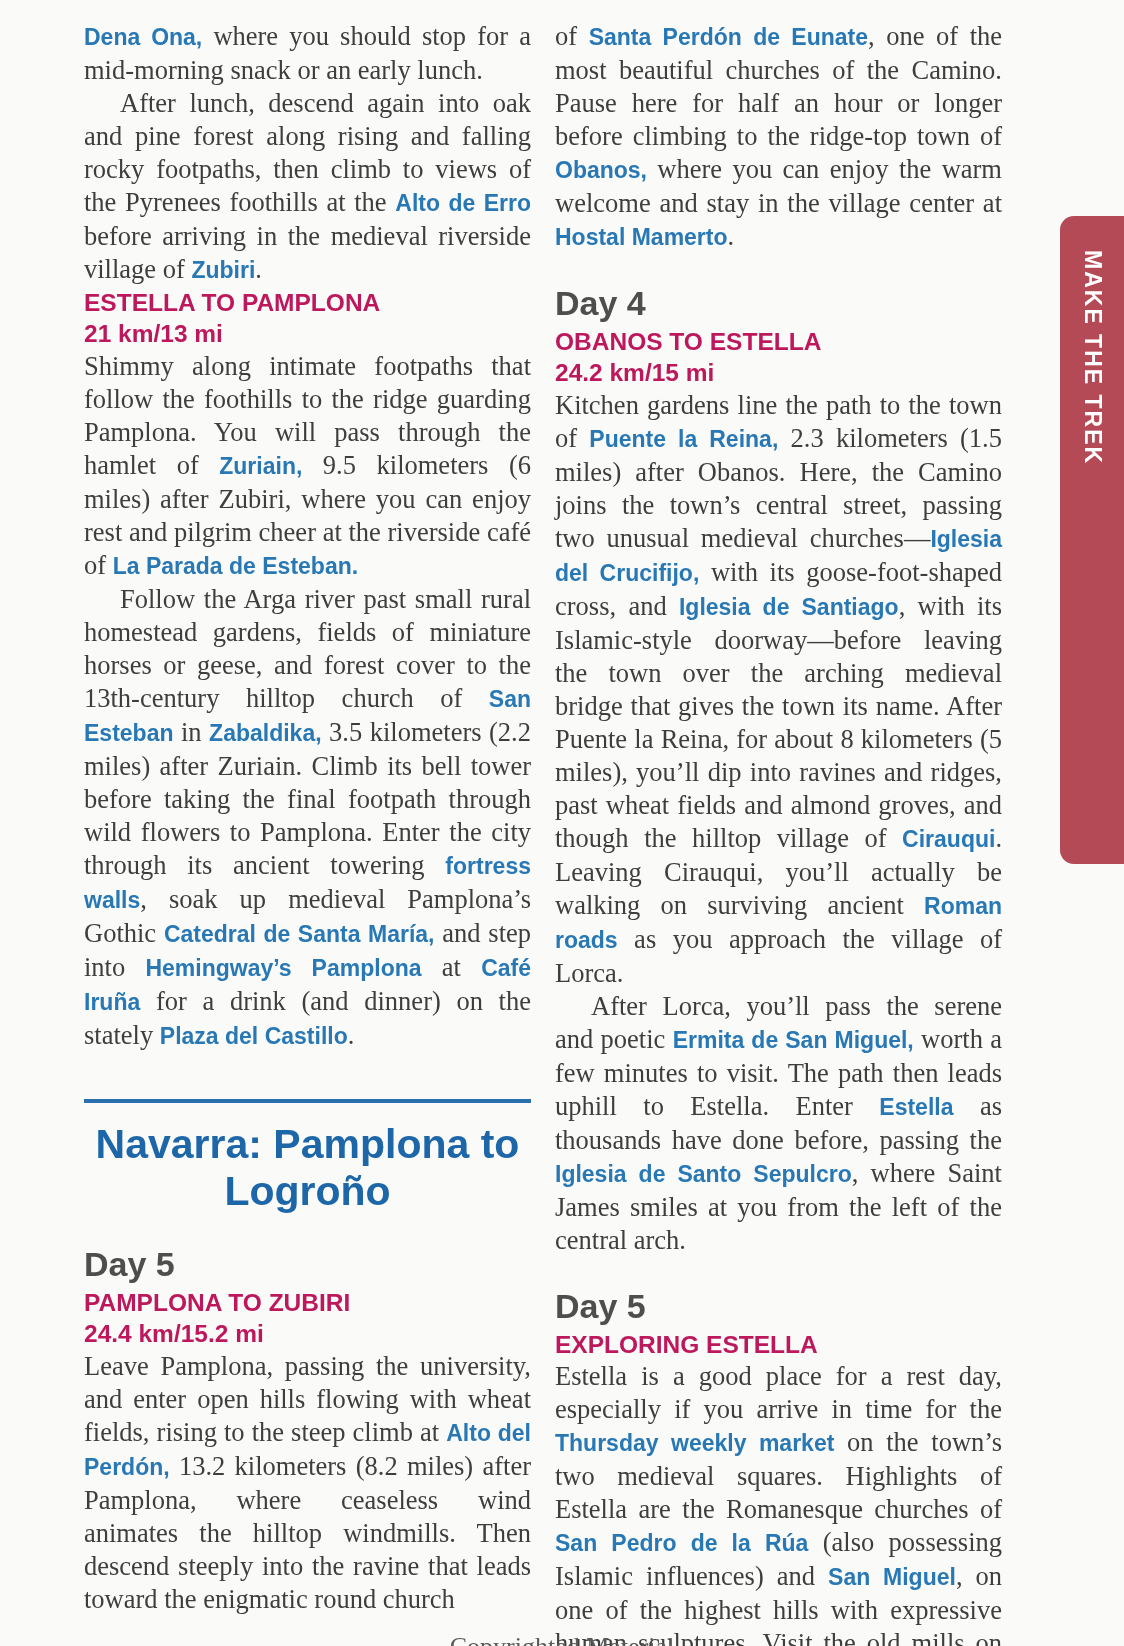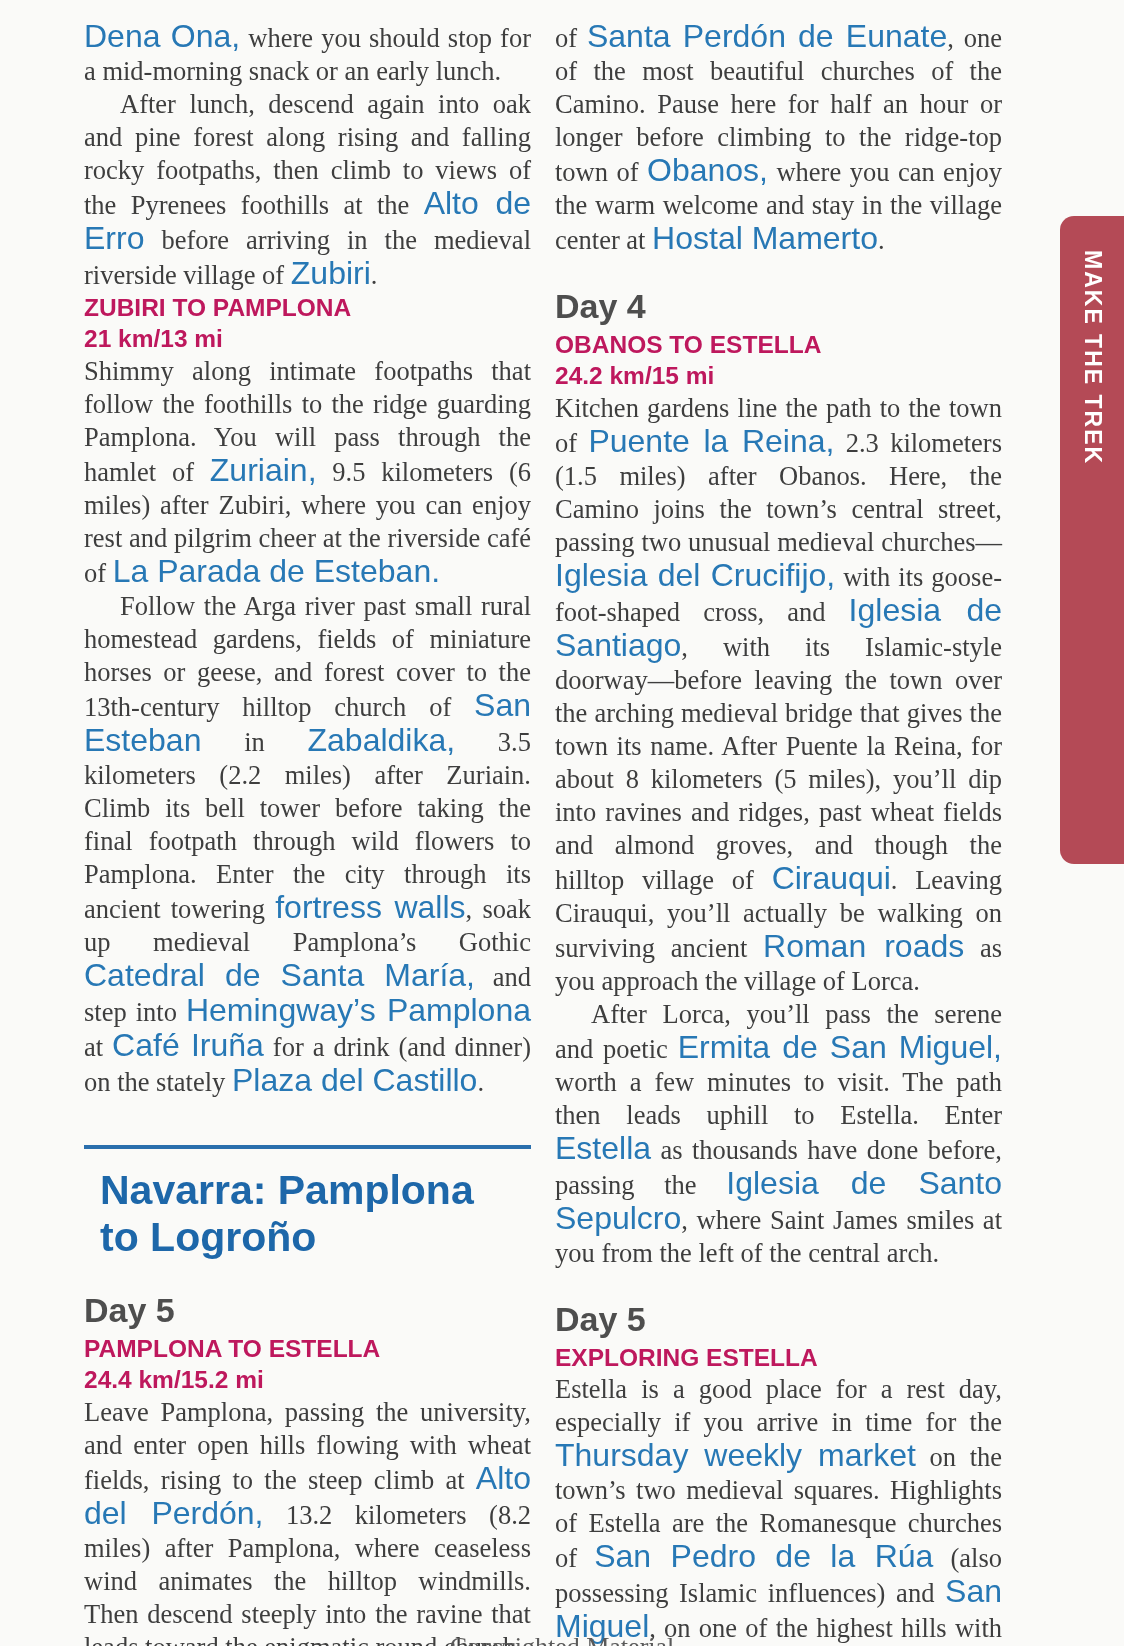--- a/index.html
+++ b/index.html
@@ -25,22 +25,22 @@
     font-size: 26.5px;
     line-height: 33px;
     color: #3e3e3e;
     text-align: justify;
     hyphens: auto;
   }
   .body-para.indent { text-indent: 36px; }
 
   .term {
     font-family: "Liberation Sans", sans-serif;
-    font-weight: normal;
-    font-size: 32px;
+    font-weight: bold;
+    font-size: 23px;
     color: #2778b5;
   }
 
   .day-heading {
     font-family: "Liberation Sans", sans-serif;
     font-weight: bold;
     font-size: 34px;
     line-height: 1.12;
     color: #4e4e4e;
     margin: 30px 0 4px 0;
@@ -59,21 +59,22 @@
     border: none;
     border-top: 4px solid #2a6fad;
     margin: 0 0 18px 0;
   }
   .section-heading {
     font-family: "Liberation Sans", sans-serif;
     font-weight: bold;
     font-size: 41px;
     line-height: 1.15;
     color: #1d67a9;
-    margin: 16px;
+    margin: 0;
+    text-align: center;
   }
 
   .trek-tab {
     position: absolute;
     left: 1060px; top: 216px;
     width: 64px; height: 648px;
     background: #b44a56;
     border-radius: 14px 0 0 14px;
   }
   .trek-tab-label {
@@ -101,30 +102,30 @@
 </style>
 </head>
 <body>
 
 <div class="page">
 
   <div class="columns">
     <div class="col">
         <p class="body-para"><strong class="term">Dena Ona,</strong> where you should stop for a mid-morning snack or an early lunch.</p>
         <p class="body-para indent">After lunch, descend again into oak and pine forest along rising and falling rocky footpaths, then climb to views of the Pyrenees foothills at the <strong class="term">Alto de Erro</strong> before arriving in the medieval riverside village of <strong class="term">Zubiri</strong>.</p>
-        <div class="kicker">ZUBIRI TO PAMPLONA</div>
+        <div class="kicker">ESTELLA TO PAMPLONA</div>
         <div class="distance">21 km/13 mi</div>
         <p class="body-para">Shimmy along intimate footpaths that follow the foothills to the ridge guarding Pamplona. You will pass through the hamlet of <strong class="term">Zuriain,</strong> 9.5 kilometers (6 miles) after Zubiri, where you can enjoy rest and pilgrim cheer at the riverside café of <strong class="term">La Parada de Esteban.</strong></p>
         <p class="body-para indent">Follow the Arga river past small rural homestead gardens, fields of miniature horses or geese, and forest cover to the 13th-century hilltop church of <strong class="term">San Esteban</strong> in <strong class="term">Zabaldika,</strong> 3.5 kilometers (2.2 miles) after Zuriain. Climb its bell tower before taking the final footpath through wild flowers to Pamplona. Enter the city through its ancient towering <strong class="term">fortress walls</strong>, soak up medieval Pamplona’s Gothic <strong class="term">Catedral de Santa María,</strong> and step into <strong class="term">Hemingway’s Pamplona</strong> at <strong class="term">Café Iruña</strong> for a drink (and dinner) on the stately <strong class="term">Plaza del Castillo</strong>.</p>
         <div class="section-block">
           <hr class="section-rule">
           <h1 class="section-heading">Navarra: Pamplona to Logroño</h1>
         </div>
         <h2 class="day-heading">Day 5</h2>
-        <div class="kicker">PAMPLONA TO ESTELLA</div>
+        <div class="kicker">PAMPLONA TO ZUBIRI</div>
         <div class="distance">24.4 km/15.2 mi</div>
         <p class="body-para">Leave Pamplona, passing the university, and enter open hills flowing with wheat fields, rising to the steep climb at <strong class="term">Alto del Perdón,</strong> 13.2 kilometers (8.2 miles) after Pamplona, where ceaseless wind animates the hilltop windmills. Then descend steeply into the ravine that leads toward the enigmatic round church</p>
       </div>
     <div class="col">
         <p class="body-para">of <strong class="term">Santa Perdón de Eunate</strong>, one of the most beautiful churches of the Camino. Pause here for half an hour or longer before climbing to the ridge-top town of <strong class="term">Obanos,</strong> where you can enjoy the warm welcome and stay in the village center at <strong class="term">Hostal Mamerto</strong>.</p>
         <h2 class="day-heading">Day 4</h2>
         <div class="kicker">OBANOS TO ESTELLA</div>
         <div class="distance">24.2 km/15 mi</div>
         <p class="body-para">Kitchen gardens line the path to the town of <strong class="term">Puente la Reina,</strong> 2.3 kilometers (1.5 miles) after Obanos. Here, the Camino joins the town’s central street, passing two unusual medieval churches—<strong class="term">Iglesia del Crucifijo,</strong> with its goose-foot-shaped cross, and <strong class="term">Iglesia de Santiago</strong>, with its Islamic-style doorway—before leaving the town over the arching medieval bridge that gives the town its name. After Puente la Reina, for about 8 kilometers (5 miles), you’ll dip into ravines and ridges, past wheat fields and almond groves, and though the hilltop village of <strong class="term">Cirauqui</strong>. Leaving Cirauqui, you’ll actually be walking on surviving ancient <strong class="term">Roman roads</strong> as you approach the village of Lorca.</p>
         <p class="body-para indent">After Lorca, you’ll pass the serene and poetic <strong class="term">Ermita de San Miguel,</strong> worth a few minutes to visit. The path then leads uphill to Estella. Enter <strong class="term">Estella</strong> as thousands have done before, passing the <strong class="term">Iglesia de Santo Sepulcro</strong>, where Saint James smiles at you from the left of the central arch.</p>

